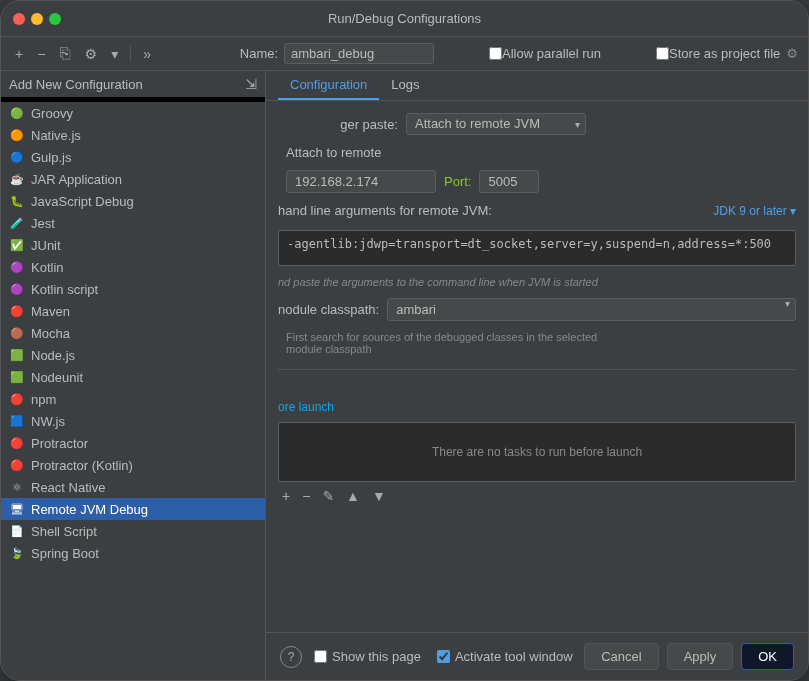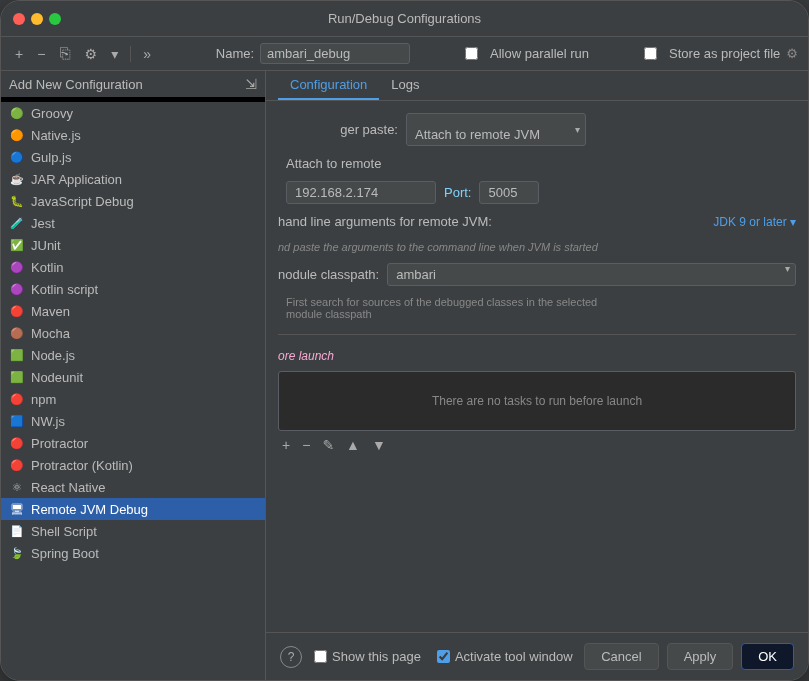--- a/index.html
+++ b/index.html
@@ -134,21 +134,21 @@
     .content {
       flex: 1;
       background: #3c3f41;
       display: flex;
       flex-direction: column;
       overflow: hidden;
     }
     .checkbox-row {
       display: flex;
       align-items: center;
-      gap: 12px;
+      gap: 0;
       color: #bbb;
       padding-left: 41px;
     }
     .tabs {
       display: flex;
       border-bottom: 1px solid #555;
       background: #3c3f41;
       padding: 0 12px;
     }
     .tab {
@@ -183,21 +183,21 @@
     }
     .select-wrapper {
       position: relative;
       display: inline-flex;
       align-items: center;
     }
     .form-select {
       background: #45494a;
       border: 1px solid #5a5d63;
       color: #bbb;
-      padding: 13px 24px 3px 8px;
+      padding: 2px 24px 3px 8px;
       border-radius: 3px;
       font-size: 13px;
       appearance: none;
       outline: none;
       min-width: 180px;
     }
     .select-arrow {
       position: absolute;
       right: 6px;
       color: #aaa;
@@ -251,24 +251,24 @@
       appearance: none;
       outline: none;
       width: 100%;
     }
     .section-divider {
       border: none;
       border-top: 1px solid #555;
       margin: 4px 0;
     }
     .before-launch-label {
-      color: #f9a8d4;
+      color: #0ea5e9;
       font-size: 12px;
-      font-style: italic;
       margin-bottom: 4px;
+      margin-top: 16px;
     }
     .before-launch-area {
       background: #2b2b2b;
       border: 1px solid #5a5d63;
       border-radius: 3px;
       flex: 1;
       display: flex;
       align-items: center;
       justify-content: center;
       color: #888;
@@ -516,29 +516,30 @@
               <option>Attach to remote JVM</option>
             </select>
             <span class="select-arrow">▾</span>
           </div>
         </div>
 
         <div style="color:#bbb; font-size:13px; padding-left:8px; font-weight:500;">Attach to remote</div>
 
         <div class="form-row" style="padding-left:8px;">
           <input class="form-input ip-input" type="text" value="192.168.2.174" style="">
-          <span style="color:#7dd3fc; font-size:13px;">Port:</span>
+          <span style="color:#84cc16; font-size:13px;">Port:</span>
           <input class="form-input port-input" type="text" value="5005" style="">
         </div>
 
         <div class="cmd-label-row">
           <span style="color:#bbb; font-size:13px;">hand line arguments for remote JVM:</span>
           <span class="jdk-link">JDK 9 or later ▾</span>
         </div>
 
+        <div class="cmd-args-area">-agentlib:jdwp=transport=dt_socket,server=y,suspend=n,address=*:500</div>
         <div class="hint-text">nd paste the arguments to the command line when JVM is started</div>
 
         <div class="classpath-row">
           <span style="color:#bbb; font-size:13px;">nodule classpath:</span>
           <div class="classpath-select-wrapper">
             <select class="classpath-select">
               <option>ambari</option>
             </select>
             <span class="select-arrow">▾</span>
           </div>

